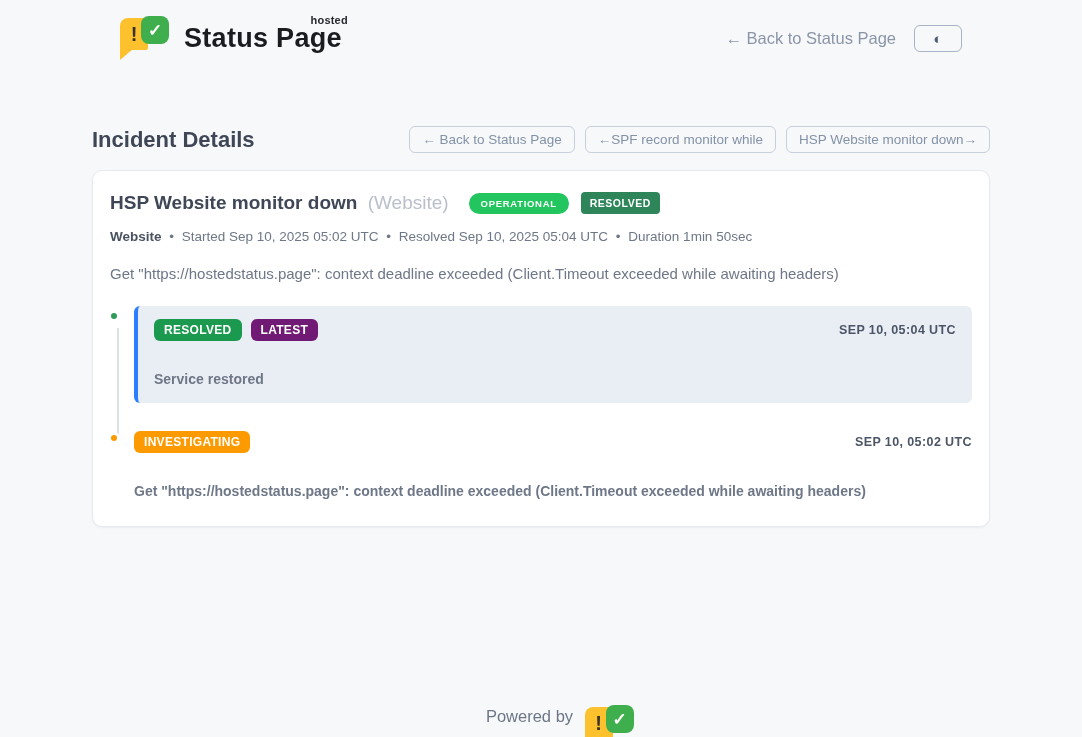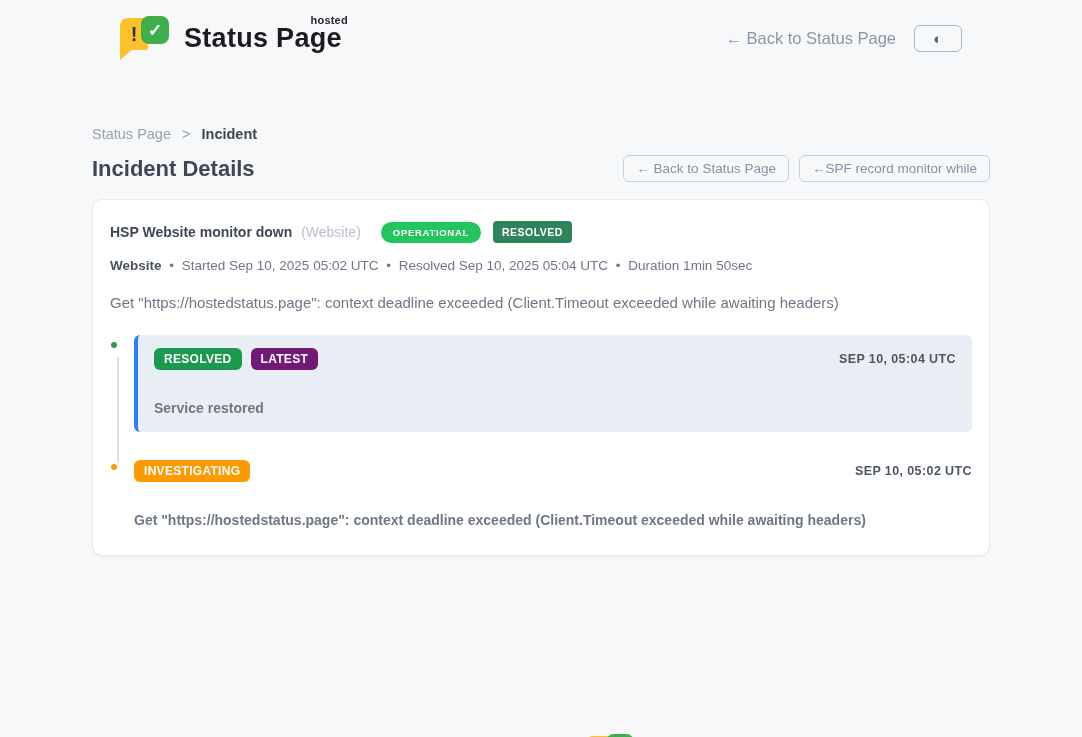--- a/index.html
+++ b/index.html
@@ -36,21 +36,21 @@
   .title-row { display:flex; justify-content:space-between; align-items:flex-end; margin-top:13px; }
   .page-title { font-size:22px; font-weight:700; color:#3f4757; }
   .nav-buttons { display:flex; gap:10px; }
   .nav-btn { border:1px solid #c6cfdc; border-radius:6px; background:transparent; color:#8392a7;
              font-size:13.5px; padding:0 12px; height:27px; cursor:pointer; font-family:inherit; white-space:nowrap; }
 
   
   .card { margin-top:17px; background:#fff; border:1px solid #e7eaf0; border-radius:10px;
           box-shadow:0 1px 2px rgba(16,24,40,0.05); padding:21px 17px 27px 17px; }
   .card-title-row { display:flex; align-items:center; }
-  .incident-title { font-size:14px; font-weight:700; color:#3f4757; }
+  .incident-title { font-size:19px; font-weight:700; color:#3f4757; }
   .incident-component { color:#b9c0cc; font-weight:400; margin-left:5px; }
   .badge-pill { background:#22c55e; color:#fff; font-size:9.5px; font-weight:700; letter-spacing:0.7px;
                 padding:5px 12px; border-radius:999px; margin-left:20px; }
   .badge-rect { background:#2f855a; color:#fff; font-size:10.5px; font-weight:700; letter-spacing:0.5px;
                 padding:5px 9px; border-radius:4px; margin-left:12px; }
   .meta { margin-top:15px; font-size:13.5px; color:#6e7787; }
   .meta .c { color:#4a5262; font-weight:700; }
   .meta .dot { margin:0 4px; }
   .description { margin-top:21px; font-size:15px; color:#6e7787; }
 
@@ -102,31 +102,27 @@
   <div class="header-right">
     <a class="back-link">← Back to Status Page</a>
     <button class="theme-toggle">
       <span>◐</span>
     </button>
   </div>
 </div>
 
 <div class="container">
 
-  <div class="breadcrumb">
-    <span>Status Page</span>
-    <span class="sep">&gt;</span>
-    <span class="current">Incident</span>
-  </div>
 
   <div class="title-row">
     <div class="page-title">Incident Details</div>
     <div class="nav-buttons">
       <button class="nav-btn">← Back to Status Page</button>
       <button class="nav-btn">←SPF record monitor while</button>
+      <button class="nav-btn">HSP Website monitor down→</button>
     </div>
   </div>
 
   <div class="card">
 
     <div class="card-title-row">
       <div class="incident-title">
         <span>HSP Website monitor down</span>
         <span class="incident-component">(Website)</span>
       </div>

